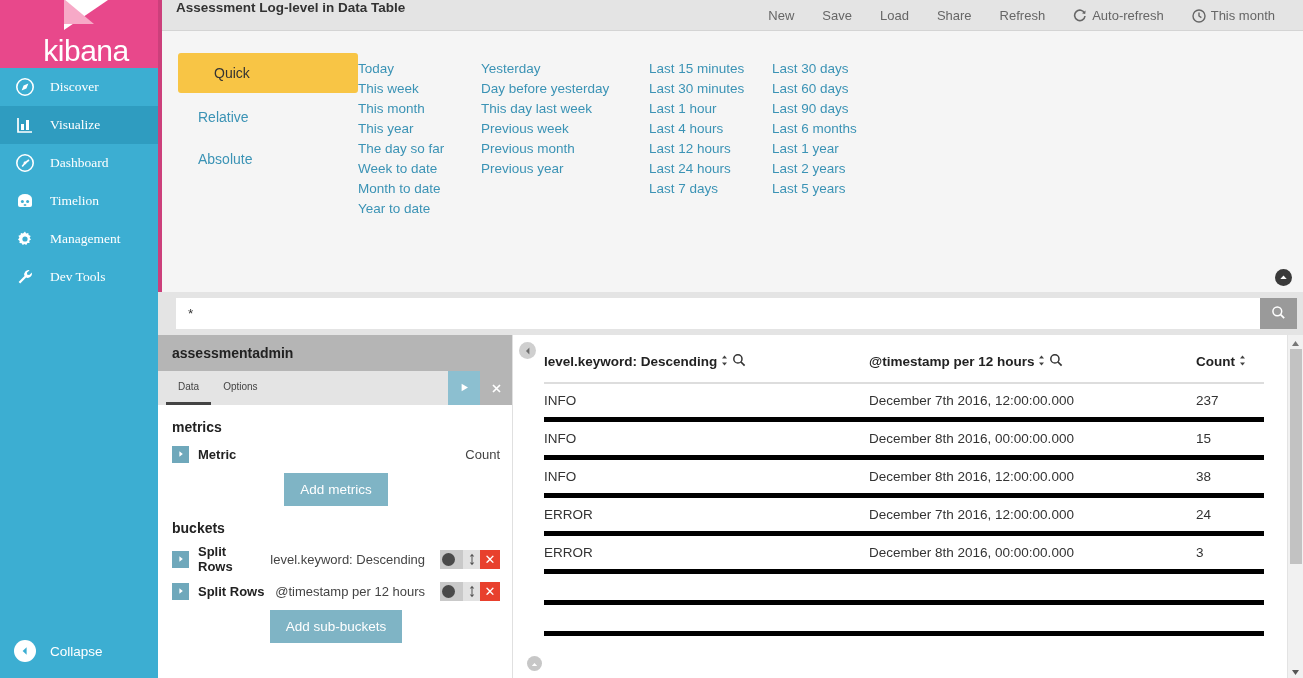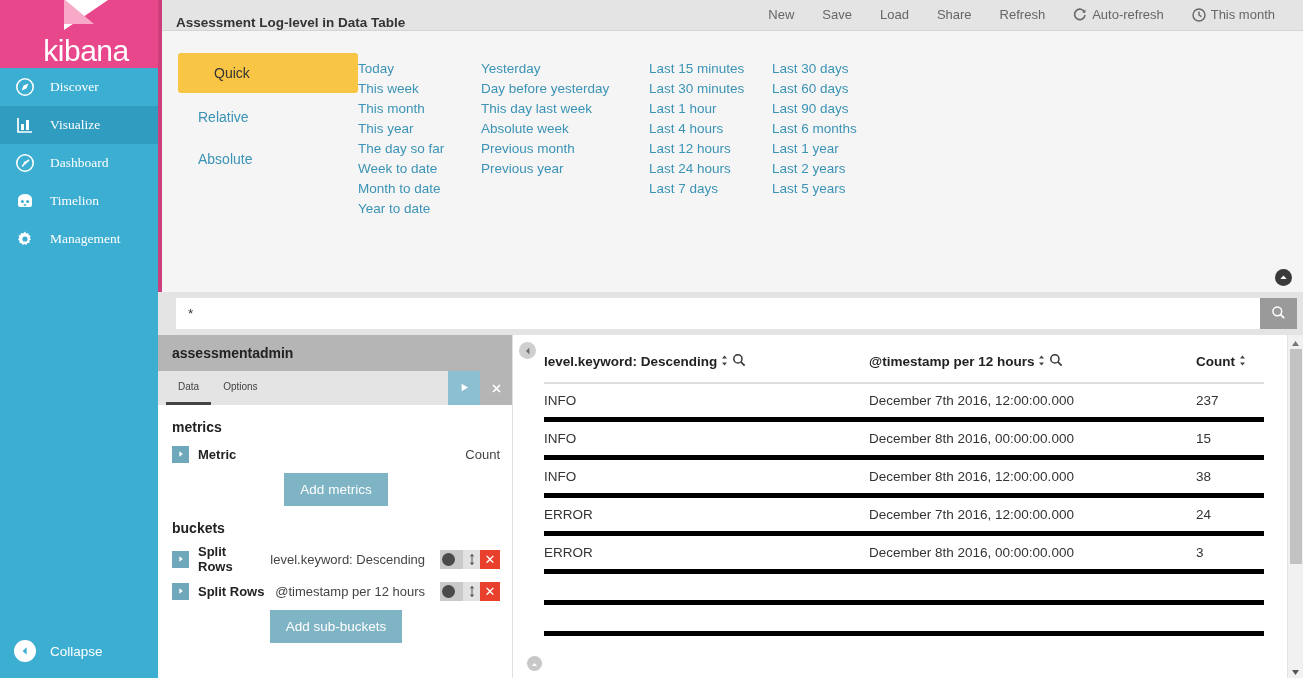--- a/index.html
+++ b/index.html
@@ -56,21 +56,21 @@
   
   .content { flex: 1 1 auto; height: 678px; position: relative; background: #ffffff; display: flex; flex-direction: column; }
   .accent-strip {
     position: absolute; left: 0; top: 0; width: 4px; height: 292px;
     background: #cc3f7b; z-index: 5;
   }
 
   
   .topbar {
     height: 21px; flex: 0 0 31px; background: #e4e4e4;
-    display: flex; align-items: flex-end; padding: 0 14px 0 18px;
+    display: flex; align-items: flex-start; padding: 0 14px 0 18px;
     border-bottom: 1px solid #d4d4d4;
   }
   .topbar-title { font-size: 13.5px; font-weight: bold; color: #333; }
   .topbar-actions { margin-left: auto; display: flex; align-items: center; gap: 0px; }
   .topbar-btn {
     font-size: 13px; color: #666; padding: 0 14px; cursor: pointer;
     display: flex; align-items: center; gap: 5px; height: 31px; line-height: 31px;
   }
   .topbar-btn svg { display: block; }
 
@@ -280,20 +280,28 @@
     <div class="nav-item">
       <span class="nav-icon">
         <svg width="20" height="20" viewBox="0 0 20 20">
             <path d="M10 2.4 11.1 4.4 13.3 3.9 13.6 6.1 15.7 6.9 14.6 8.8 16 10.5 14.2 11.8 14.6 14 12.4 14.1 11.3 16 9.5 15 7.7 16.1 6.6 14.2 4.4 14.1 4.7 11.9 3 10.5 4.4 8.8 3.4 6.8 5.5 6.1 5.9 3.9 8 4.4Z" fill="#fff"></path>
             <circle cx="10" cy="10" r="2.6" fill="#3caed2"></circle>
           </svg>
       </span>
       <span>Management</span>
     </div>
 
+    <div class="nav-item">
+      <span class="nav-icon">
+        <svg width="20" height="20" viewBox="0 0 20 20">
+            <path d="M14.6 3.2a4.4 4.4 0 0 0-5.1 5.8L3.6 14.9l1.6 1.6 5.9-5.9a4.4 4.4 0 0 0 5.8-5.1l-2.6 2.6-2-0.4-0.4-2Z" fill="#fff"></path>
+          </svg>
+      </span>
+      <span>Dev Tools</span>
+    </div>
 
     <div class="nav-spacer"></div>
 
     <div class="collapse-row">
       <span class="collapse-circle">
         <svg width="12" height="12" viewBox="0 0 12 12">
             <path d="M7.6 2.2 3.6 6l4 3.8Z" fill="#3caed2"></path>
           </svg>
       </span>
       <span>Collapse</span>
@@ -363,21 +371,21 @@
           <span class="tp-link">This year</span>
           <span class="tp-link">The day so far</span>
           <span class="tp-link">Week to date</span>
           <span class="tp-link">Month to date</span>
           <span class="tp-link">Year to date</span>
         </div>
         <div class="tp-col wide">
           <span class="tp-link">Yesterday</span>
           <span class="tp-link">Day before yesterday</span>
           <span class="tp-link">This day last week</span>
-          <span class="tp-link">Absolute week</span>
+          <span class="tp-link">Previous week</span>
           <span class="tp-link">Previous month</span>
           <span class="tp-link">Previous year</span>
         </div>
         <div class="tp-col">
           <span class="tp-link">Last 15 minutes</span>
           <span class="tp-link">Last 30 minutes</span>
           <span class="tp-link">Last 1 hour</span>
           <span class="tp-link">Last 4 hours</span>
           <span class="tp-link">Last 12 hours</span>
           <span class="tp-link">Last 24 hours</span>

